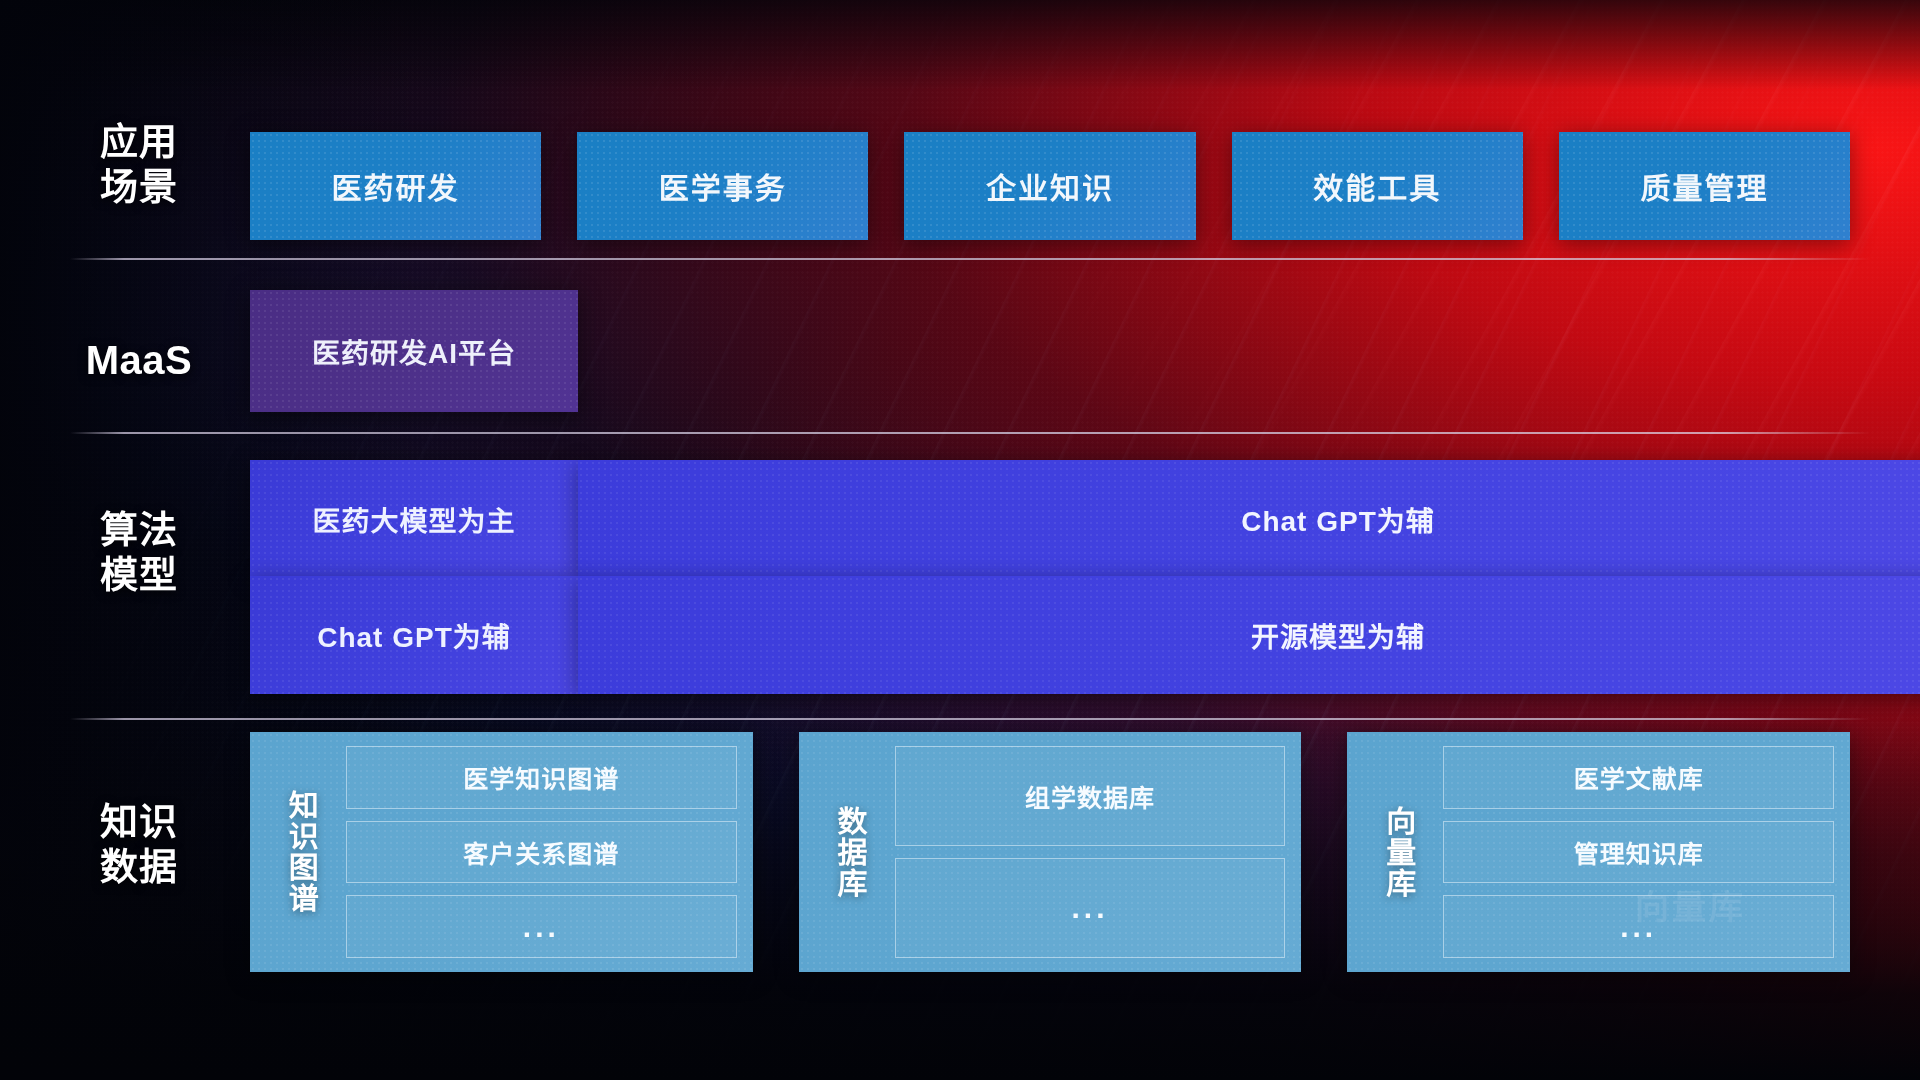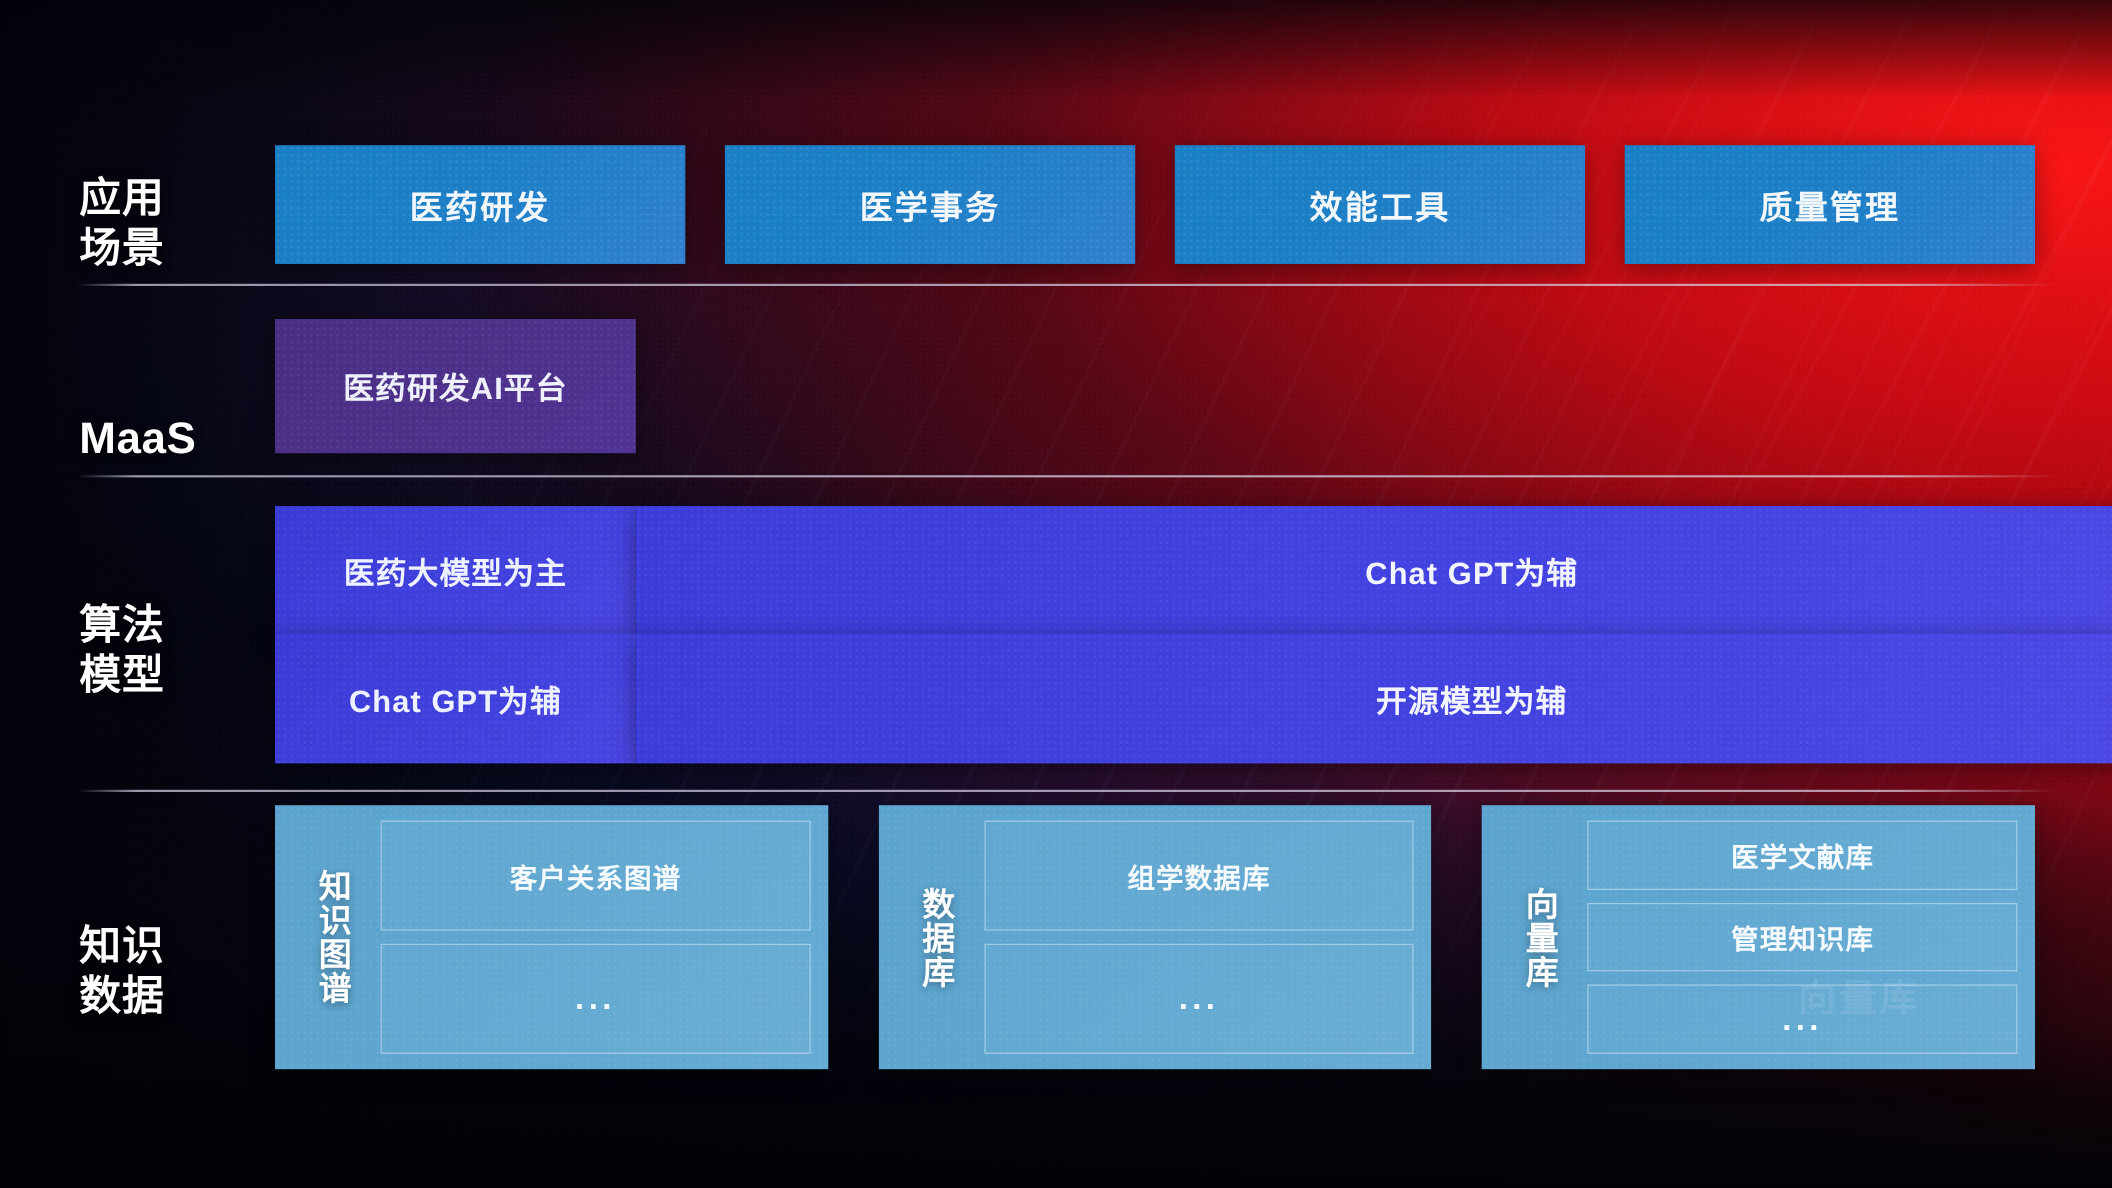--- a/index.html
+++ b/index.html
@@ -108,28 +108,27 @@
   }
   #divider-1 { top: 258px; }
   #divider-2 { top: 432px; }
   #divider-3 { top: 718px; }
 
   
   .row-label {
     position: absolute;
     left: 72px;
     width: 134px;
-    text-align: left;
+    text-align: center;
     color: #ffffff;
     font-weight: 700;
     line-height: 1.18;
     letter-spacing: 1px;
     text-shadow: 0 2px 10px rgba(0,0,0,0.85);
     white-space: pre-line;
-    margin-top: 39px;
   }
   #label-app      { top: 120px;  font-size: 38px; }
   #label-maas     { top: 337px;  font-size: 40px; letter-spacing: 0.5px; }
   #label-model    { top: 508px;  font-size: 38px; }
   #label-data     { top: 800px;  font-size: 38px; }
 
   
   .scenario-row {
     position: absolute;
     top: 132px;
@@ -370,20 +369,23 @@
 数据</div>
 
     <div class="scenario-row">
       <div class="scenario-box">
         <span>医药研发</span>
       </div>
       <div class="scenario-box">
         <span>医学事务</span>
       </div>
       <div class="scenario-box">
+        <span>企业知识</span>
+      </div>
+      <div class="scenario-box">
         <span>效能工具</span>
       </div>
       <div class="scenario-box">
         <span>质量管理</span>
       </div>
     </div>
 
     <div class="maas-row">
       <div class="maas-left">
         <span>医药研发AI平台</span>
@@ -406,20 +408,23 @@
       <div class="model-right">
         <span>开源模型为辅</span>
       </div>
     </div>
 
     <div class="knowledge-row">
 
       <div class="knowledge-panel">
         <div class="kp-title">知识图谱</div>
         <div class="kp-items">
+          <div class="kp-item">
+            <span>医学知识图谱</span>
+          </div>
           <div class="kp-item">
             <span>客户关系图谱</span>
           </div>
           <div class="kp-item ellipsis">
             <span>...</span>
           </div>
         </div>
       </div>
 
       <div class="knowledge-panel">

